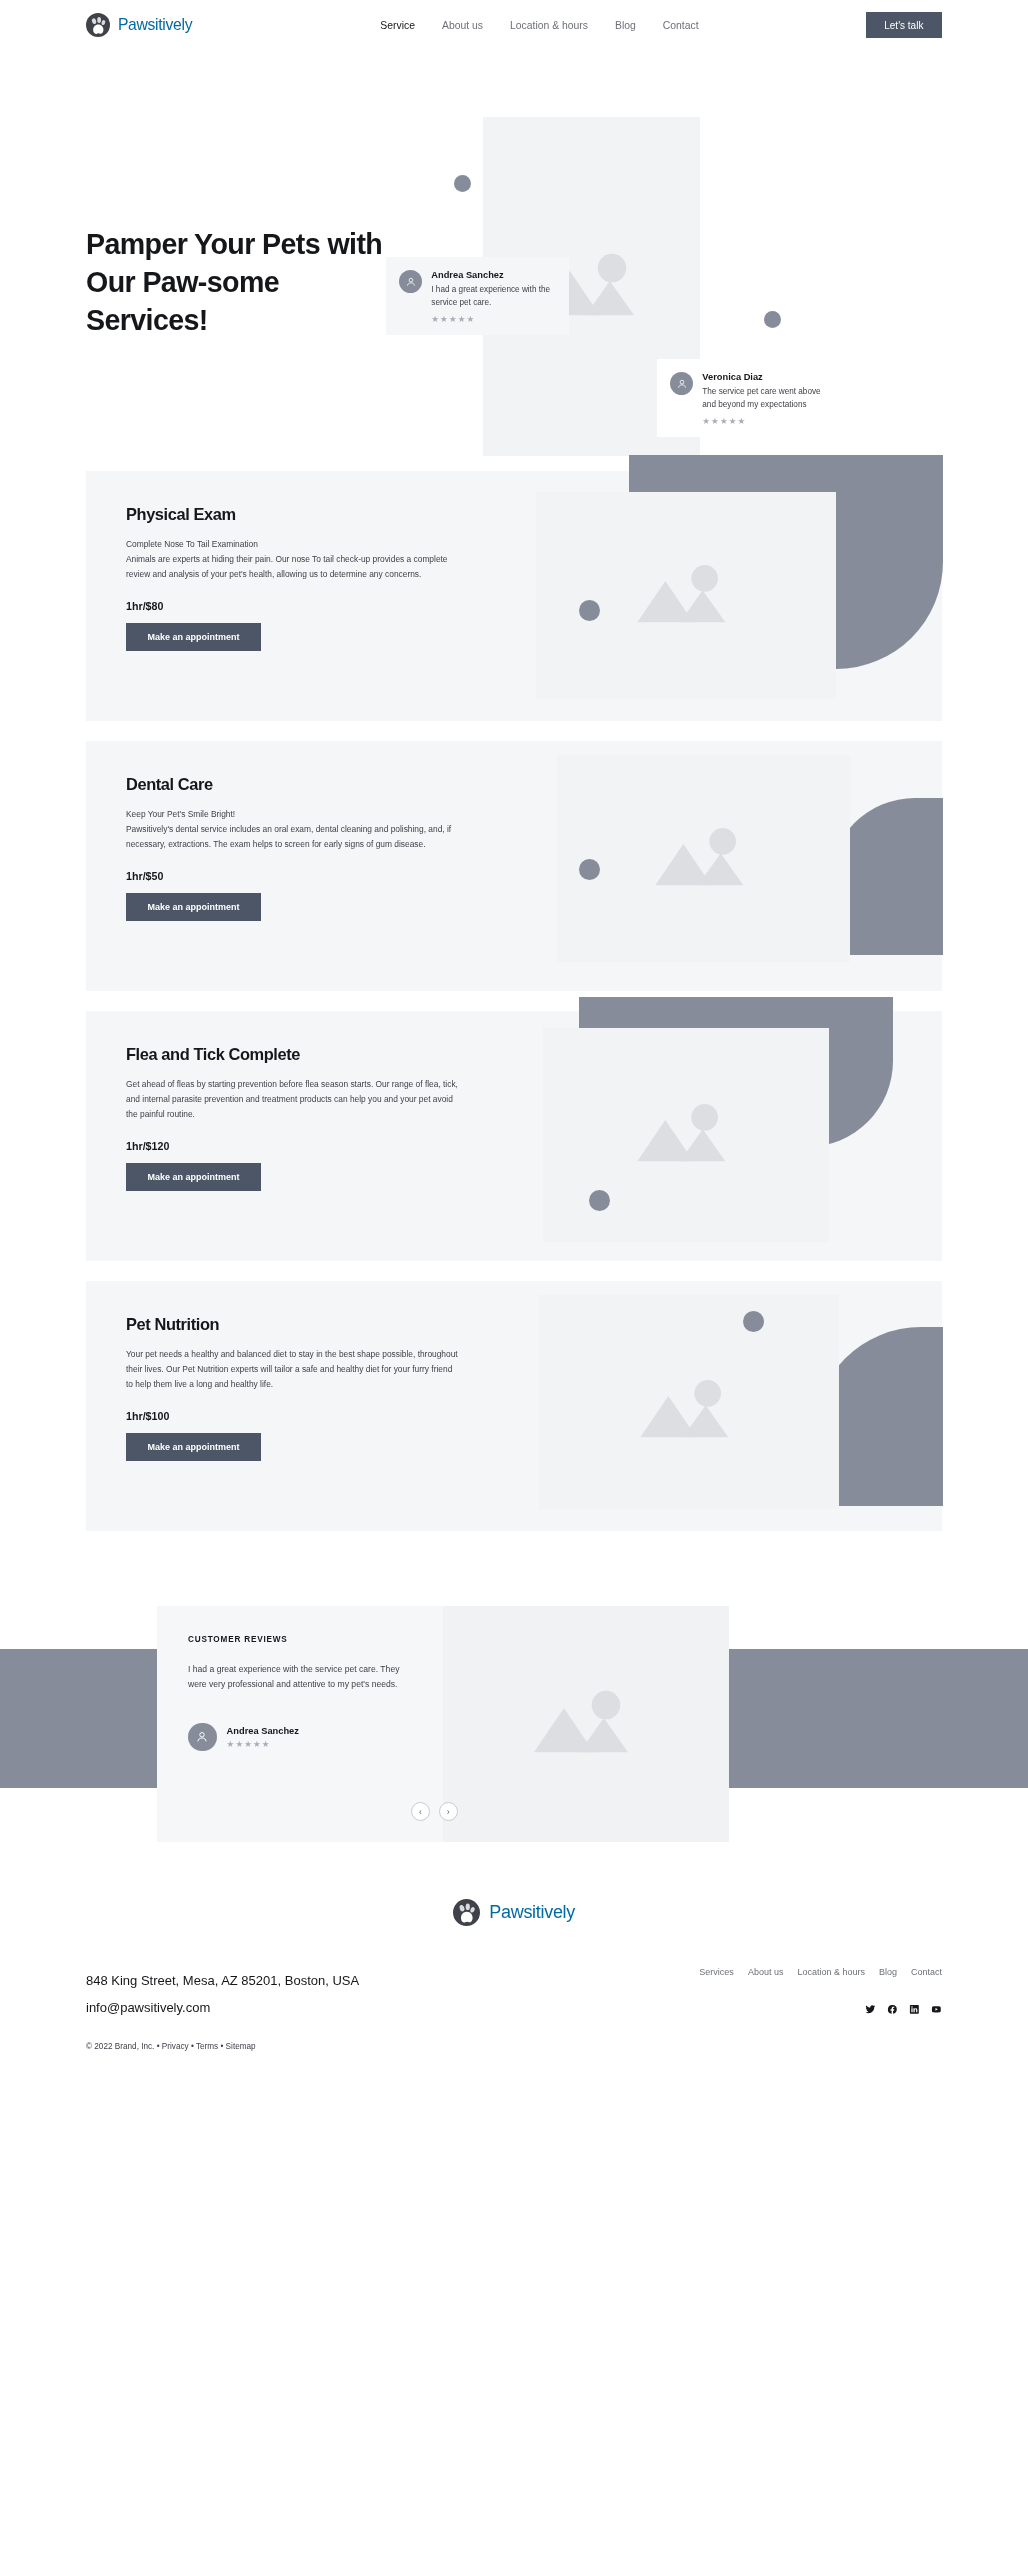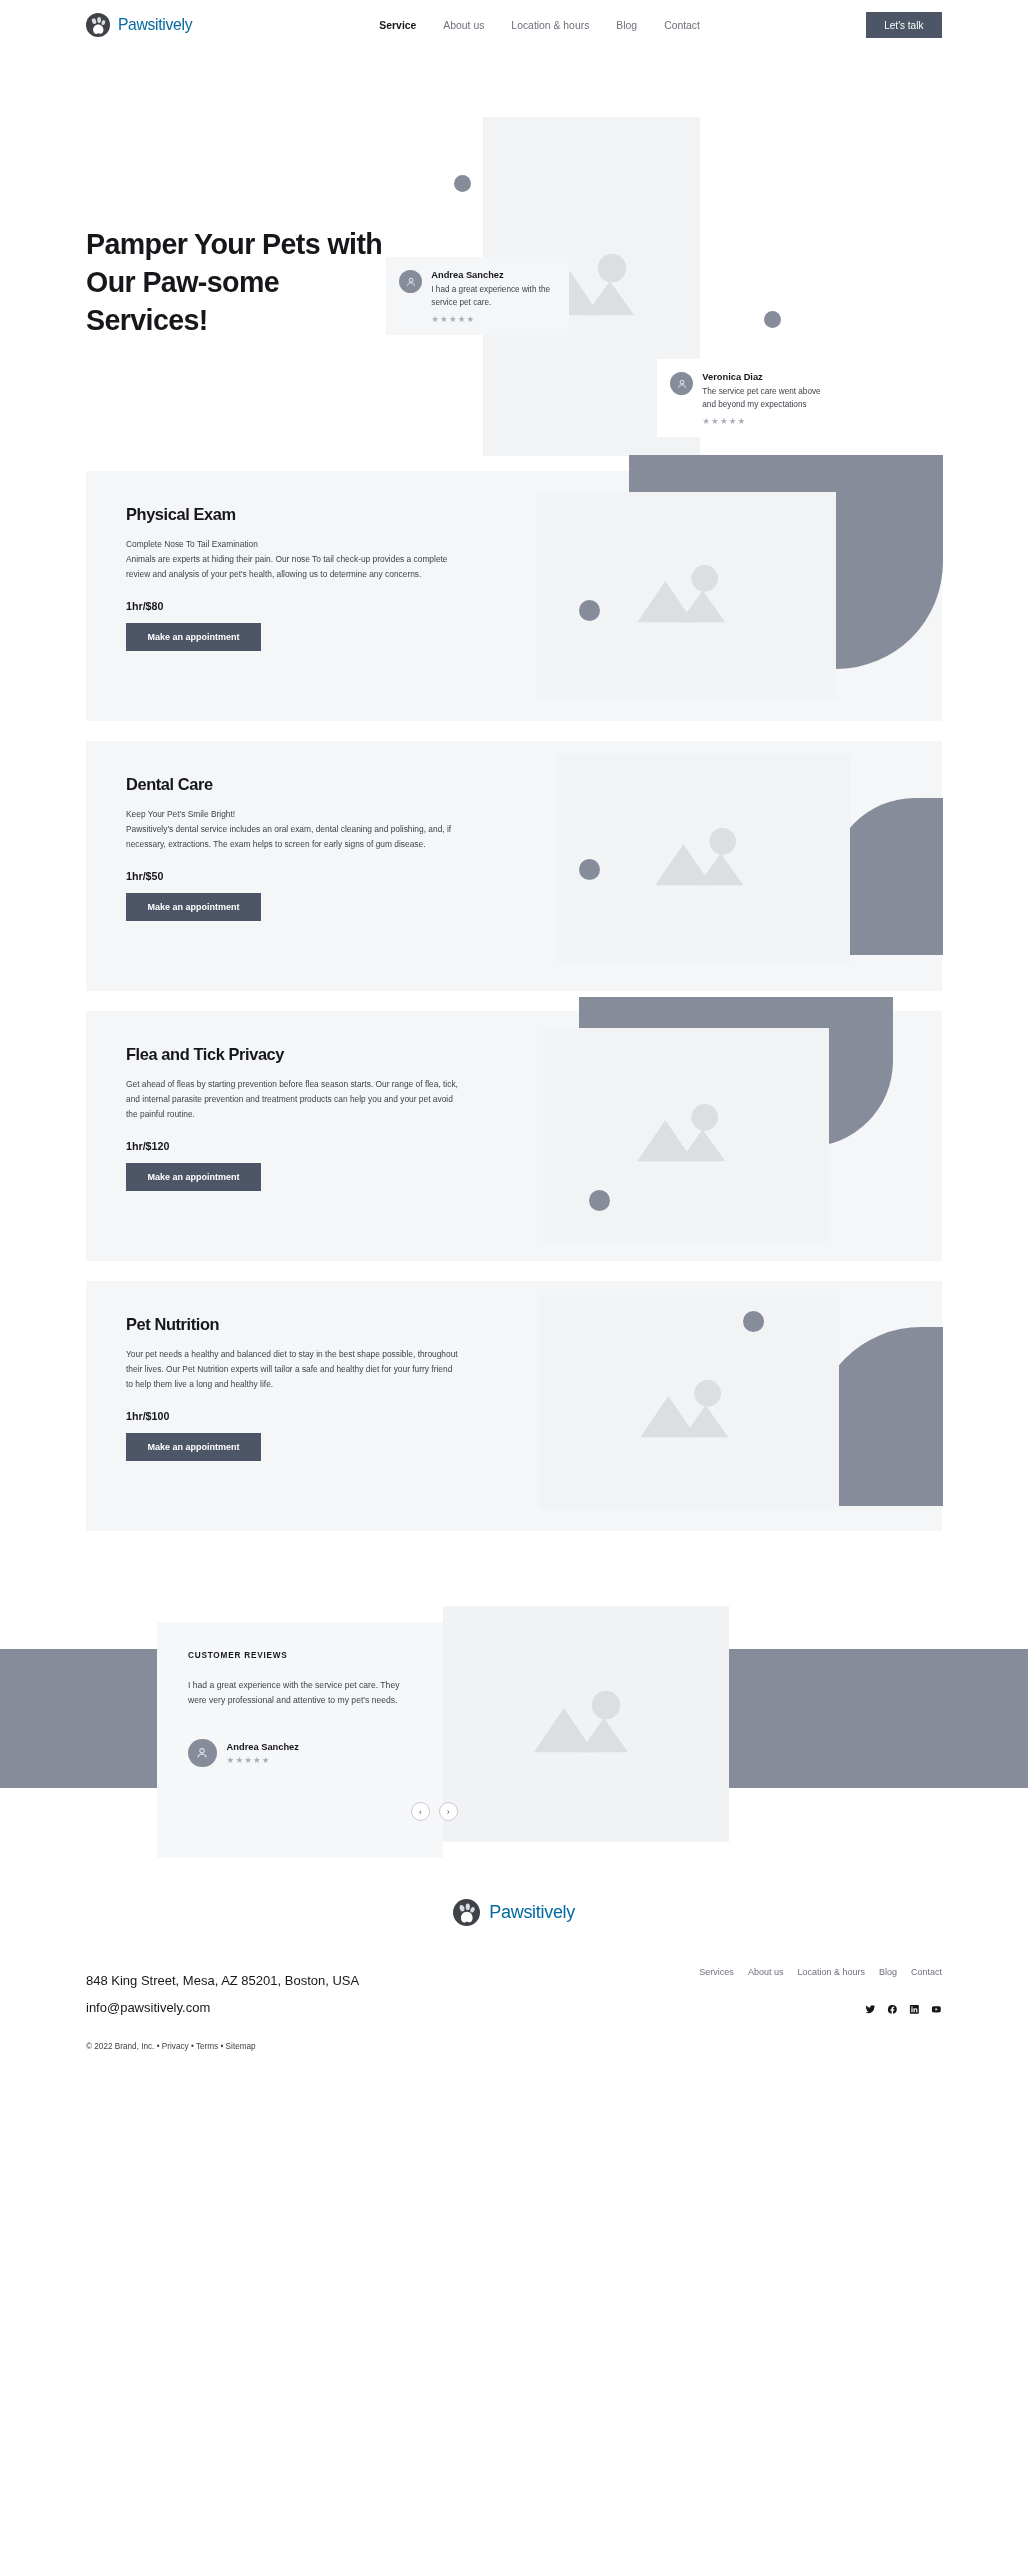--- a/index.html
+++ b/index.html
@@ -30,21 +30,21 @@
     font-size: 15.7px; font-weight: 400; letter-spacing: -0.3px; color: #0369a1;
   }
   .nav {
     display: flex; align-items: center; gap: 27px;
     margin-left: auto; margin-right: 0;
     position: absolute; left: 50%; transform: translateX(-42%);
   }
   .nav a {
     font-size: 10.4px; color: #6d707a; text-decoration: none; white-space: nowrap;
   }
-  .nav a.active { color: #16171b; font-weight: 700; }
+  .nav a.active { color: #16171b; font-weight: 400; }
   .cta-btn {
     margin-left: auto;
     background: #4d5666; color: #fff; border: none;
     font-size: 10px; font-weight: 400;
     padding: 7.9px 18.6px; cursor: pointer;
     font-family: inherit;
   }
 
   
   .hero { position: relative; height: 421px; }
@@ -113,21 +113,21 @@
     font-size: 9px; padding: 8.6px 24px; cursor: pointer; font-family: inherit;
   }
 
   
   .reviews { position: relative; height: 236px; margin-top: 75px; }
   .rev-band {
     position: absolute; left: 0; right: 0; top: 43px; height: 139px;
     background: #878c9a;
   }
   .rev-card {
-    position: absolute; left: 157px; top: 16px;
+    position: absolute; left: 157px; top: 0;
     width: 286px; height: 236px; background: #f6f7f9;
     padding: 28.6px 31px;
   }
   .rev-label {
     font-size: 8.2px; font-weight: 700; letter-spacing: 0.8px; color: #16171b;
     text-transform: uppercase;
   }
   .rev-text { font-size: 8.6px; line-height: 1.78; color: #3d3f47; margin-top: 18.6px; width: 218px; }
   .rev-person { display: flex; align-items: center; gap: 10px; margin-top: 30px; }
   .rev-av { width: 28.6px; height: 28.6px; border-radius: 50%; background: #878c9a;
@@ -284,21 +284,21 @@
         <span class="media-box" style="left:457px; top:17px; width:286px; height:214px;">
           <svg class="ph-icon" width="100" height="70" viewBox="0 0 150 105" style="position:absolute;left:50%;top:50%;transform:translate(-50%,-50%);">
             <circle cx="103" cy="26" r="20" fill="#dcdee2"></circle>
             <path d="M2 92 L44 30 L86 92 Z" fill="#dcdee2"></path>
             <path d="M66 92 L100 44 L134 92 Z" fill="#dcdee2"></path>
           </svg>
         </span>
         <span class="dot" style="left:503px; top:179px; width:21.4px; height:21.4px;"></span>
       </div>
       <div class="svc-body">
-        <h2 class="svc-title">Flea and Tick Privacy</h2>
+        <h2 class="svc-title">Flea and Tick Complete</h2>
         <p class="svc-desc">Get ahead of fleas by starting prevention before flea season starts. Our range of flea, tick, and internal parasite prevention and treatment products can help you and your pet avoid the painful routine.</p>
         <div class="svc-price">1hr/$120</div>
         <button class="svc-btn">Make an appointment</button>
       </div>
     </article>
 
     <article class="svc">
       <div class="svc-media">
         <span class="accent" style="left:728px; top:46px; width:129px; height:179px; border-top-left-radius:107px;"></span>
         <span class="media-box" style="left:453px; top:14.3px; width:300px; height:214px;">

